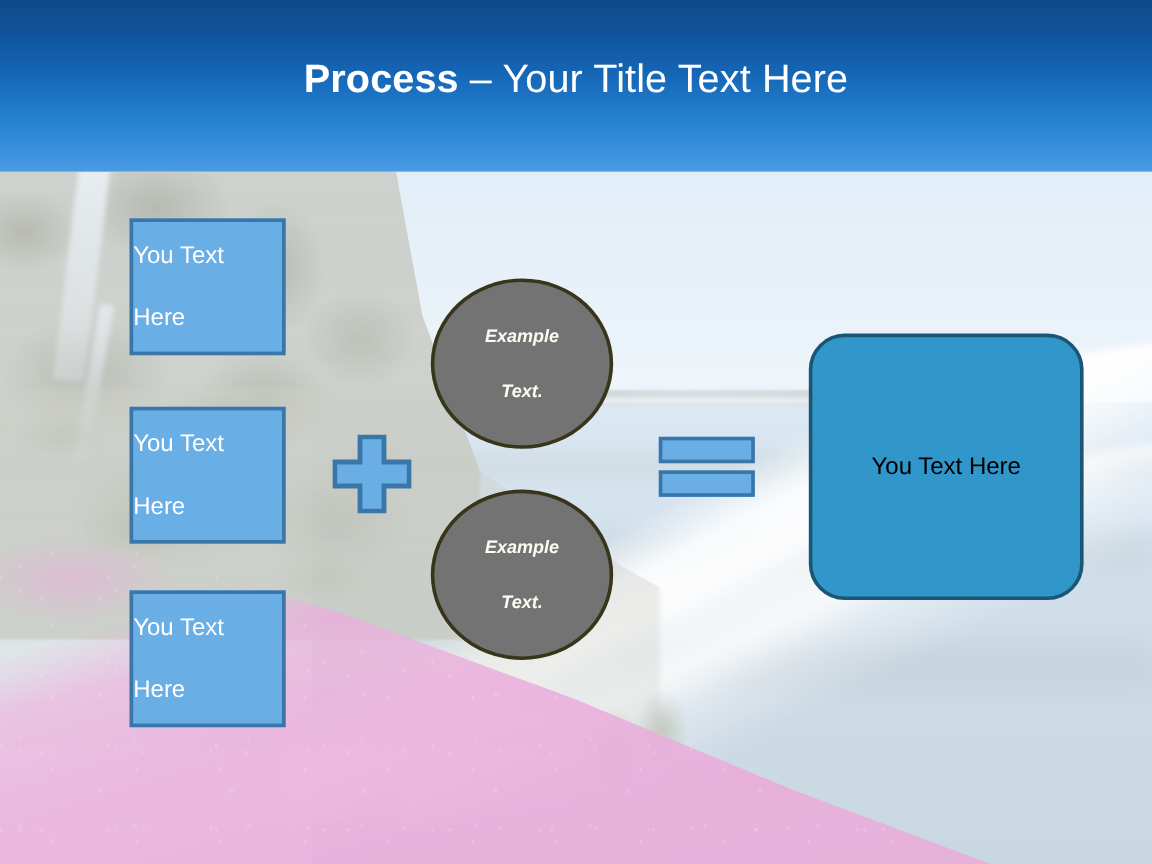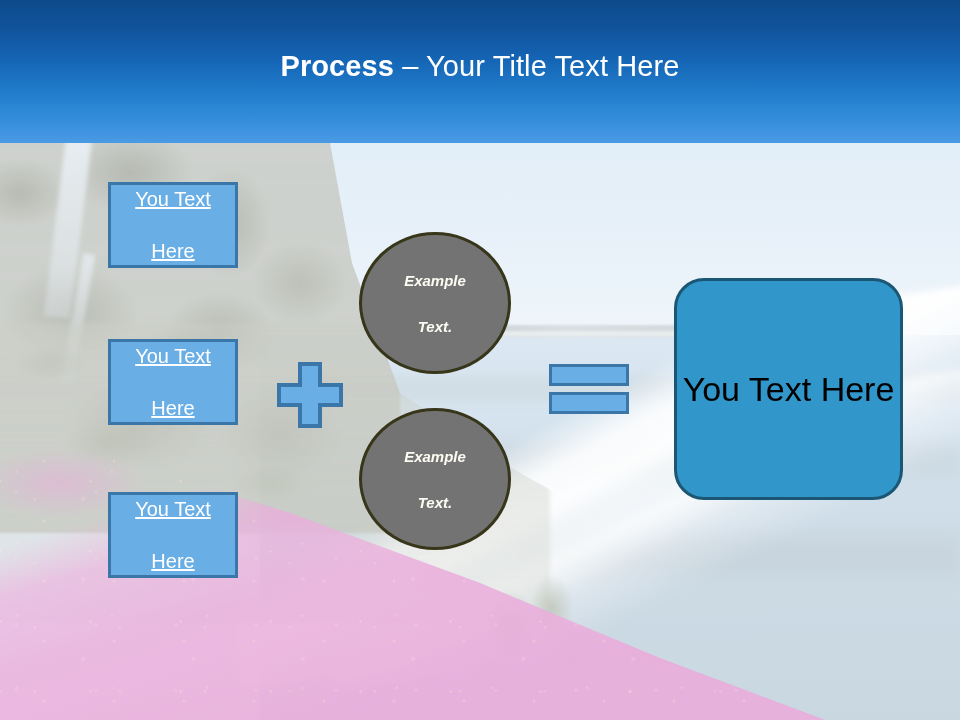--- a/index.html
+++ b/index.html
@@ -258,44 +258,43 @@
        #3a91de 88%,
        #4b9ae4 100%);
   }
   .title {
     position: absolute;
     left: 0;
     top: 46px;
     width: 960px;
     text-align: center;
     color: #ffffff;
-    font-size: 29px;
+    font-size: 33px;
     line-height: 40px;
     letter-spacing: 0.1px;
     white-space: nowrap;
   }
   .title .strong { font-weight: bold; }
   .title .light  { font-weight: normal; }
 
   
   .sq {
     position: absolute;
     width: 130px;
-    height: 86px;
+    height: 114px;
     background: #6aaee6;
     border: 3px solid #3a76a8;
     box-sizing: border-box;
     color: #ffffff;
     font-size: 20px;
     line-height: 26px;
-    text-align: center;
+    text-align: left;
     display: flex;
     align-items: center;
     justify-content: center;
-    text-decoration: underline;
   }
   .sq span { display: block; width: 100%; }
 
   .circle {
     position: absolute;
     width: 152px;
     height: 142px;
     border-radius: 50%;
     background: #737373;
     border: 3px solid #37361a;
@@ -328,21 +327,21 @@
 
   .result {
     position: absolute;
     left: 674px; top: 278px;
     width: 229px; height: 222px;
     background: #3196c9;
     border: 3px solid #1b5775;
     border-radius: 30px;
     box-sizing: border-box;
     color: #000000;
-    font-size: 34px;
+    font-size: 20px;
     text-align: center;
     display: flex;
     align-items: center;
     justify-content: center;
   }
 </style>
 </head>
 <body>
 
 <div id="slide">

